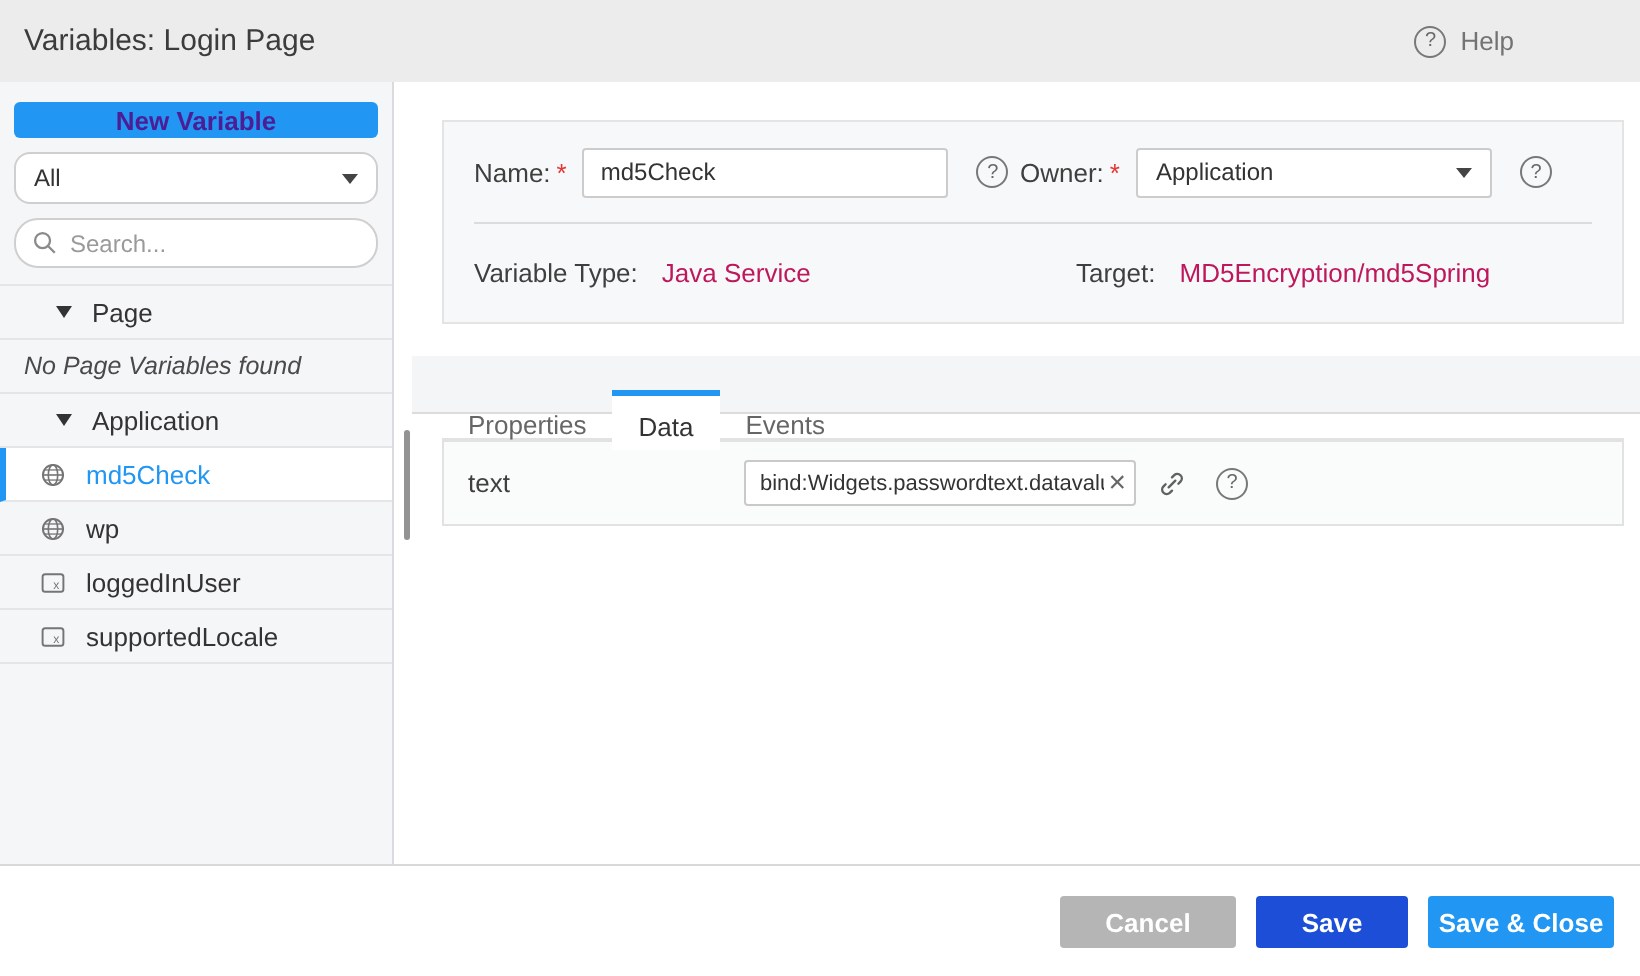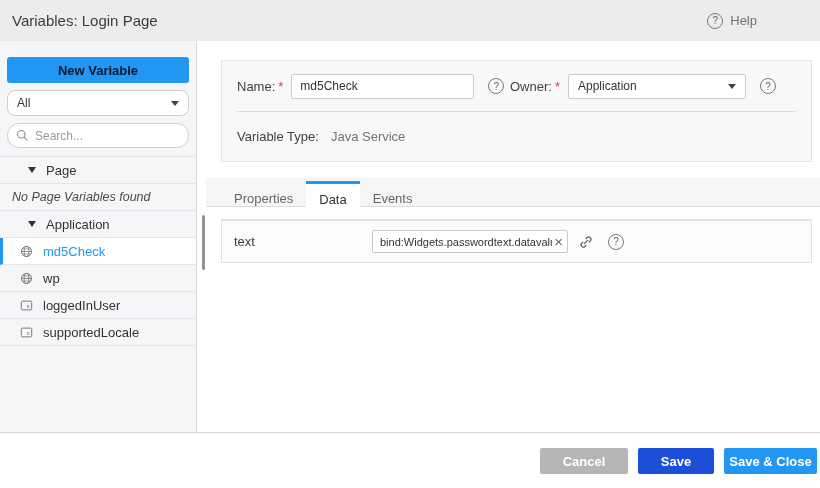--- a/index.html
+++ b/index.html
@@ -11,21 +11,21 @@
   .header { height: 41px; background: #ececec; display: flex; align-items: center; justify-content: space-between; padding: 0 63px 0 12px; }
   .header-title { font-size: 15px; color: #3c3c3c; }
   .help { display: flex; align-items: center; gap: 7px; color: #737373; font-size: 13px; cursor: pointer; }
   .qmark { width: 16px; height: 16px; border: 1px solid #787878; border-radius: 50%; display: flex; align-items: center; justify-content: center; font-size: 10px; color: #686868; flex: 0 0 auto; }
   .qmark::before { content: "?"; }
 
   
   .body { display: flex; height: 391px; }
 
   .sidebar { width: 197px; background: #f5f6f8; border-right: 1px solid #d9dbde; display: flex; flex-direction: column; }
-  .btn-new { margin: 16px 7px 7px; height: 26px; background: #2196f3; color: #0f172a; border: none; border-radius: 3px; font-size: 13px; font-weight: bold; font-family: inherit; cursor: pointer; }
+  .btn-new { margin: 10px 7px 7px; height: 18px; background: #2196f3; color: #4c1d95; border: none; border-radius: 3px; font-size: 13px; font-weight: bold; font-family: inherit; cursor: pointer; }
   .select-box { margin: 0 7px 7px; height: 26px; background: #fff; border: 1px solid #cfcfcf; border-radius: 8px; display: flex; align-items: center; justify-content: space-between; padding: 0 9px; font-size: 12px; color: #333; cursor: pointer; }
   .caret-down { width: 0; height: 0; border-left: 4px solid transparent; border-right: 4px solid transparent; border-top: 5px solid #444; }
   .search-box { margin: 0 7px 8px; height: 25px; background: #fff; border: 1px solid #cfcfcf; border-radius: 12px; display: flex; align-items: center; gap: 6px; padding: 0 8px; }
   .search-box input { border: none; outline: none; flex: 1; font-size: 12px; font-family: inherit; background: transparent; color: #333; }
   .search-box input::placeholder { color: #9a9a9a; font-style: normal; }
 
   .tree { border-top: 1px solid #e3e5e8; }
   .tree-row { height: 27px; display: flex; align-items: center; border-bottom: 1px solid #e3e5e8; font-size: 13px; }
   .group-row { padding-left: 28px; gap: 10px; cursor: pointer; color: #333; }
   .group-caret { width: 0; height: 0; border-left: 4.5px solid transparent; border-right: 4.5px solid transparent; border-top: 6px solid #333; }
@@ -42,38 +42,38 @@
   .form-panel { margin: 19px 8px 0 24px; border: 1px solid #e4e4e4; background: #f7f8f9; padding: 0 15px; }
   .form-row { display: flex; align-items: center; height: 50px; }
   .form-row + .form-row { border-top: 1px solid #dcdcdc; gap: 28px; }
   .fcol-left { width: 273px; display: flex; align-items: center; }
   .fcol-right { flex: 1; display: flex; align-items: center; }
   .flabel { color: #3f3f3f; white-space: nowrap; }
   .req { color: #e53935; margin: 0 8px 0 3px; }
   .text-input { width: 183px; height: 25px; border: 1px solid #ccc; border-radius: 2px; background: #fff; padding: 0 8px; font-size: 12px; color: #333; font-family: inherit; outline: none; }
   .owner-select { width: 178px; height: 25px; background: #fff; border: 1px solid #ccc; border-radius: 2px; display: flex; align-items: center; justify-content: space-between; padding: 0 9px; font-size: 12px; cursor: pointer; }
   .ml14 { margin-left: 14px; }
-  .fvalue { margin-left: 12px; color: #737373; }
+  .fvalue { margin-left: 12px; color: #be185d; }
 
   .tabbar { margin: 16px 0 0 9px; height: 29px; background: #f4f5f7; border-bottom: 1px solid #dcdcdc; display: flex; align-items: stretch; padding-left: 15px; }
-  .tab { padding: 3px 13px 0; display: flex; align-items: center; color: #666; cursor: pointer; border-top: 3px solid transparent; margin-top: -3px; position: relative; top: 6px; height: 29px; }
+  .tab { padding: 3px 13px 0; display: flex; align-items: center; color: #666; cursor: pointer; border-top: 3px solid transparent; margin-top: -3px; position: relative; top: 20px; height: 29px; }
   .tab.active { background: #fff; border-top: 3px solid #2196f3; color: #333; height: 30px; }
 
   .section { margin: 12px 8px 0 24px; border: 1px solid #e2e2e2; }
   .section-header { height: 28px; background: #ebeced; display: flex; align-items: center; justify-content: space-between; padding: 0 12px; color: #333; font-size: 13.5px; }
   .section-row { background: #fafbfb; border-top: 1px solid #e2e2e2; height: 42px; display: flex; align-items: center; padding: 0 12px; }
   .field-label { width: 138px; color: #3f3f3f; }
   .bind-box { width: 196px; height: 23px; background: #fff; border: 1px solid #c9c9c9; border-radius: 2px; display: flex; align-items: center; padding: 0 4px 0 7px; cursor: text; }
   .bind-value { flex: 1; font-size: 11px; color: #333; white-space: nowrap; overflow: hidden; }
   .clear-x { color: #666; font-size: 15px; line-height: 1; margin-left: 2px; cursor: pointer; }
   .clear-x::before { content: "\00d7"; }
   .link-icon { margin-left: 10px; display: flex; cursor: pointer; }
 
   
-  .footer { height: 56px; border-top: 1px solid #d8d8d8; background: #fff; display: flex; justify-content: flex-end; align-items: flex-start; gap: 10px; padding: 15px 3px 0 0; }
+  .footer { height: 56px; border-top: 1px solid #d8d8d8; background: #fff; display: flex; justify-content: flex-end; align-items: flex-start; gap: 10px; padding: 15px 13px 0 0; }
   .btn { height: 26px; border: none; border-radius: 2px; color: #fff; font-size: 13px; font-weight: bold; font-family: inherit; cursor: pointer; }
   .btn-cancel { background: #b5b5b5; width: 88px; }
   .btn-save { background: #1d4ed8; width: 76px; }
   .btn-saveclose { background: #2196f3; width: 93px; }
 </style>
 </head>
 <body>
 
 <div class="app">
 
@@ -182,20 +182,24 @@
               <span class="caret-down"></span>
             </div>
             <span class="qmark ml14"></span>
           </div>
         </div>
         <div class="form-row">
           <div class="fcol-left">
             <span class="flabel">Variable Type:</span>
             <span class="fvalue">Java Service</span>
           </div>
+          <div class="fcol-right">
+            <span class="flabel">Target:</span>
+            <span class="fvalue">MD5Encryption/md5Spring</span>
+          </div>
         </div>
       </div>
 
       <div class="tabbar">
         <div class="tab">Properties</div>
         <div class="tab active">Data</div>
         <div class="tab">Events</div>
       </div>
 
       <div class="section">

